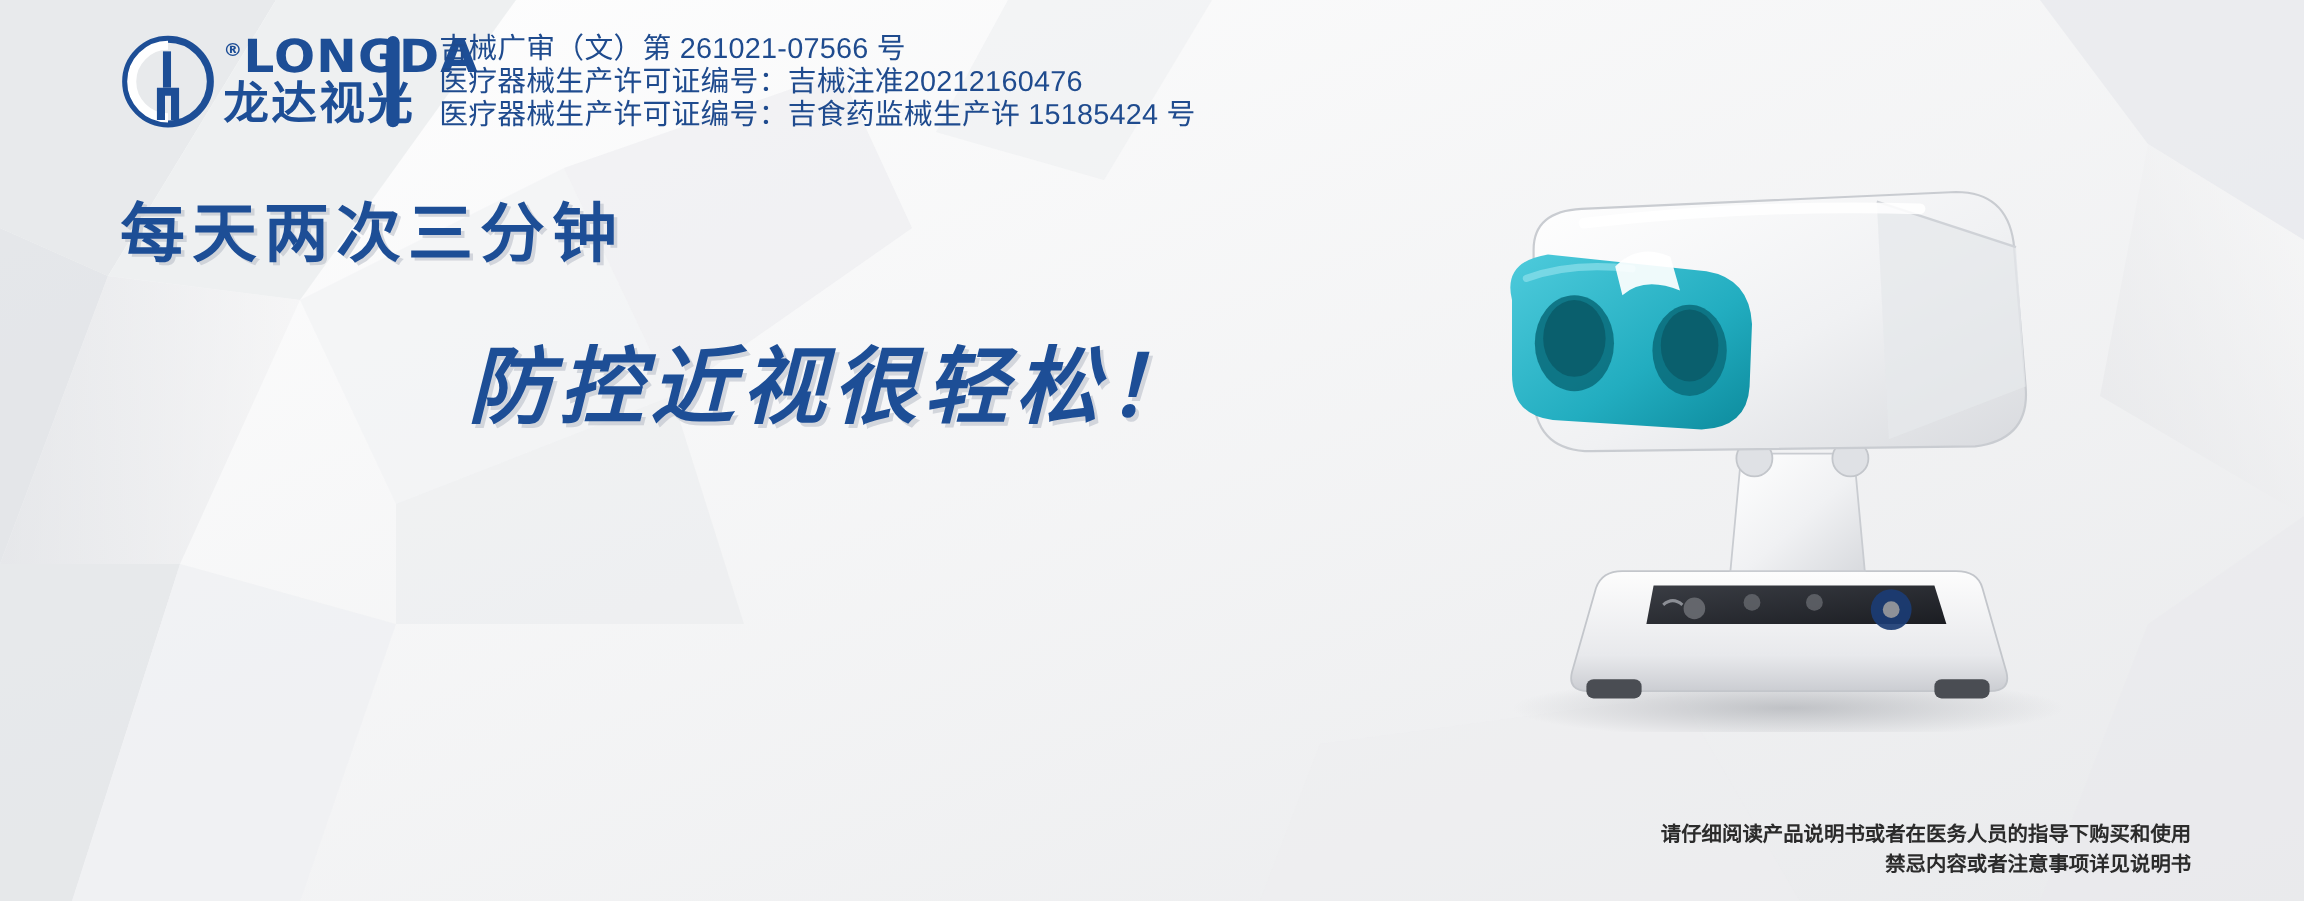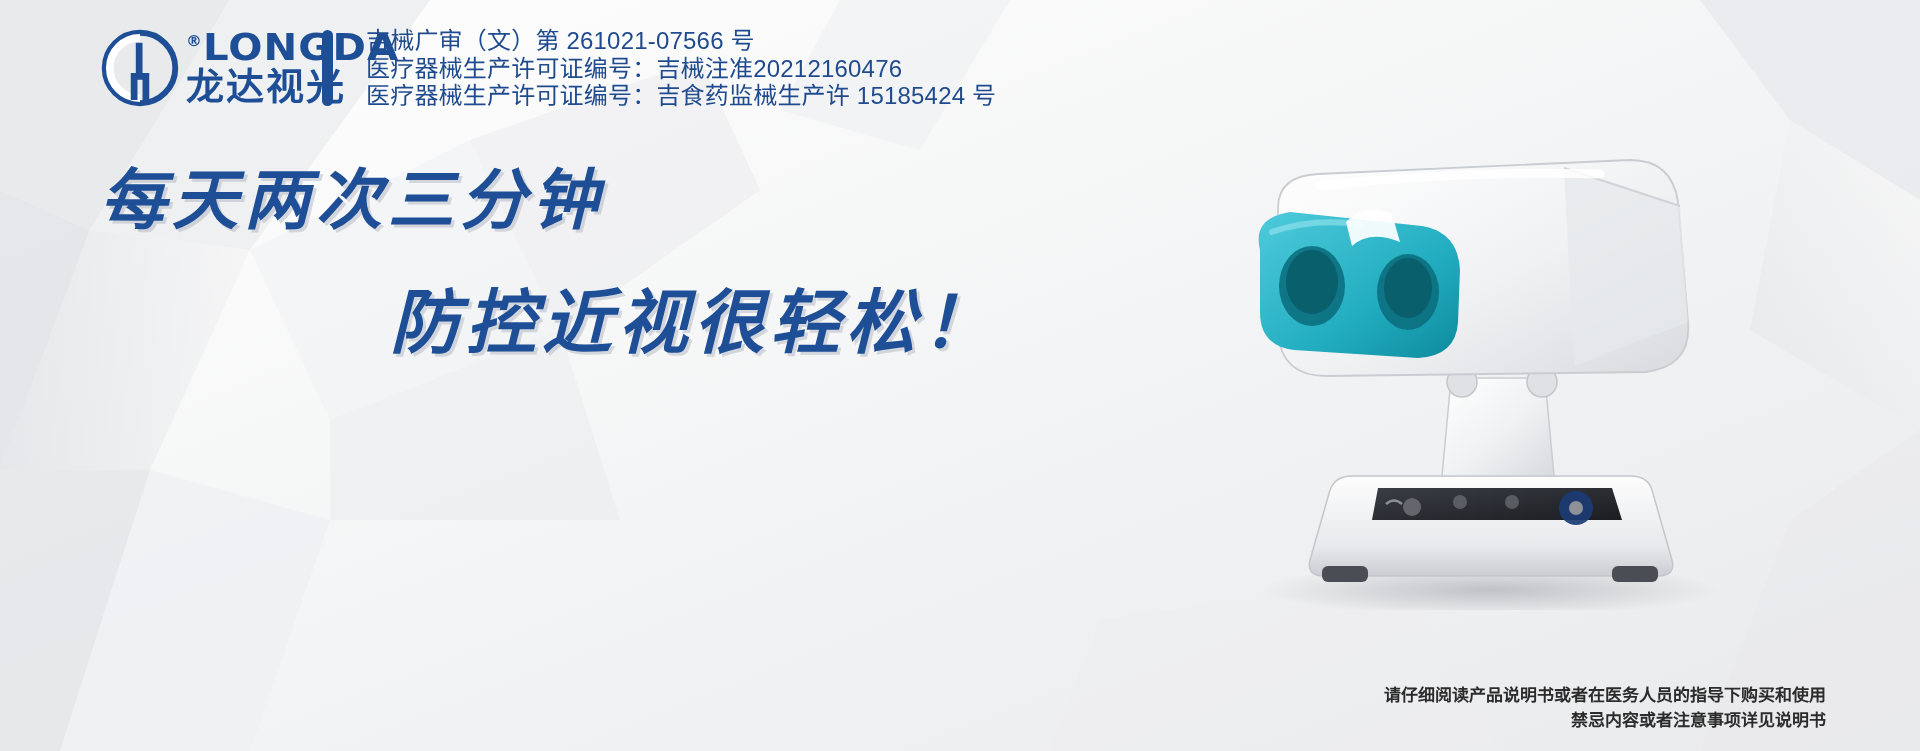--- a/index.html
+++ b/index.html
@@ -113,23 +113,22 @@
     height:5px;
     background:#1d4e96;
     width:100%;
   }
 
   
   .headline1 {
     position:absolute;
     left:100px; top:168px;
     z-index:5;
-    font-size:66px;
-    font-weight:bold;
-    font-style:italic;
+    font-size:54px;
+    font-weight:bold;
     color:#1d4e96;
     letter-spacing:6px;
     line-height:1.0;
     text-shadow:3px 3px 0 rgba(175,182,194,0.5);
     font-family:"DejaVu Sans",sans-serif;
     white-space:nowrap;
   }
   .headline2 {
     position:absolute;
     left:390px; top:288px;

